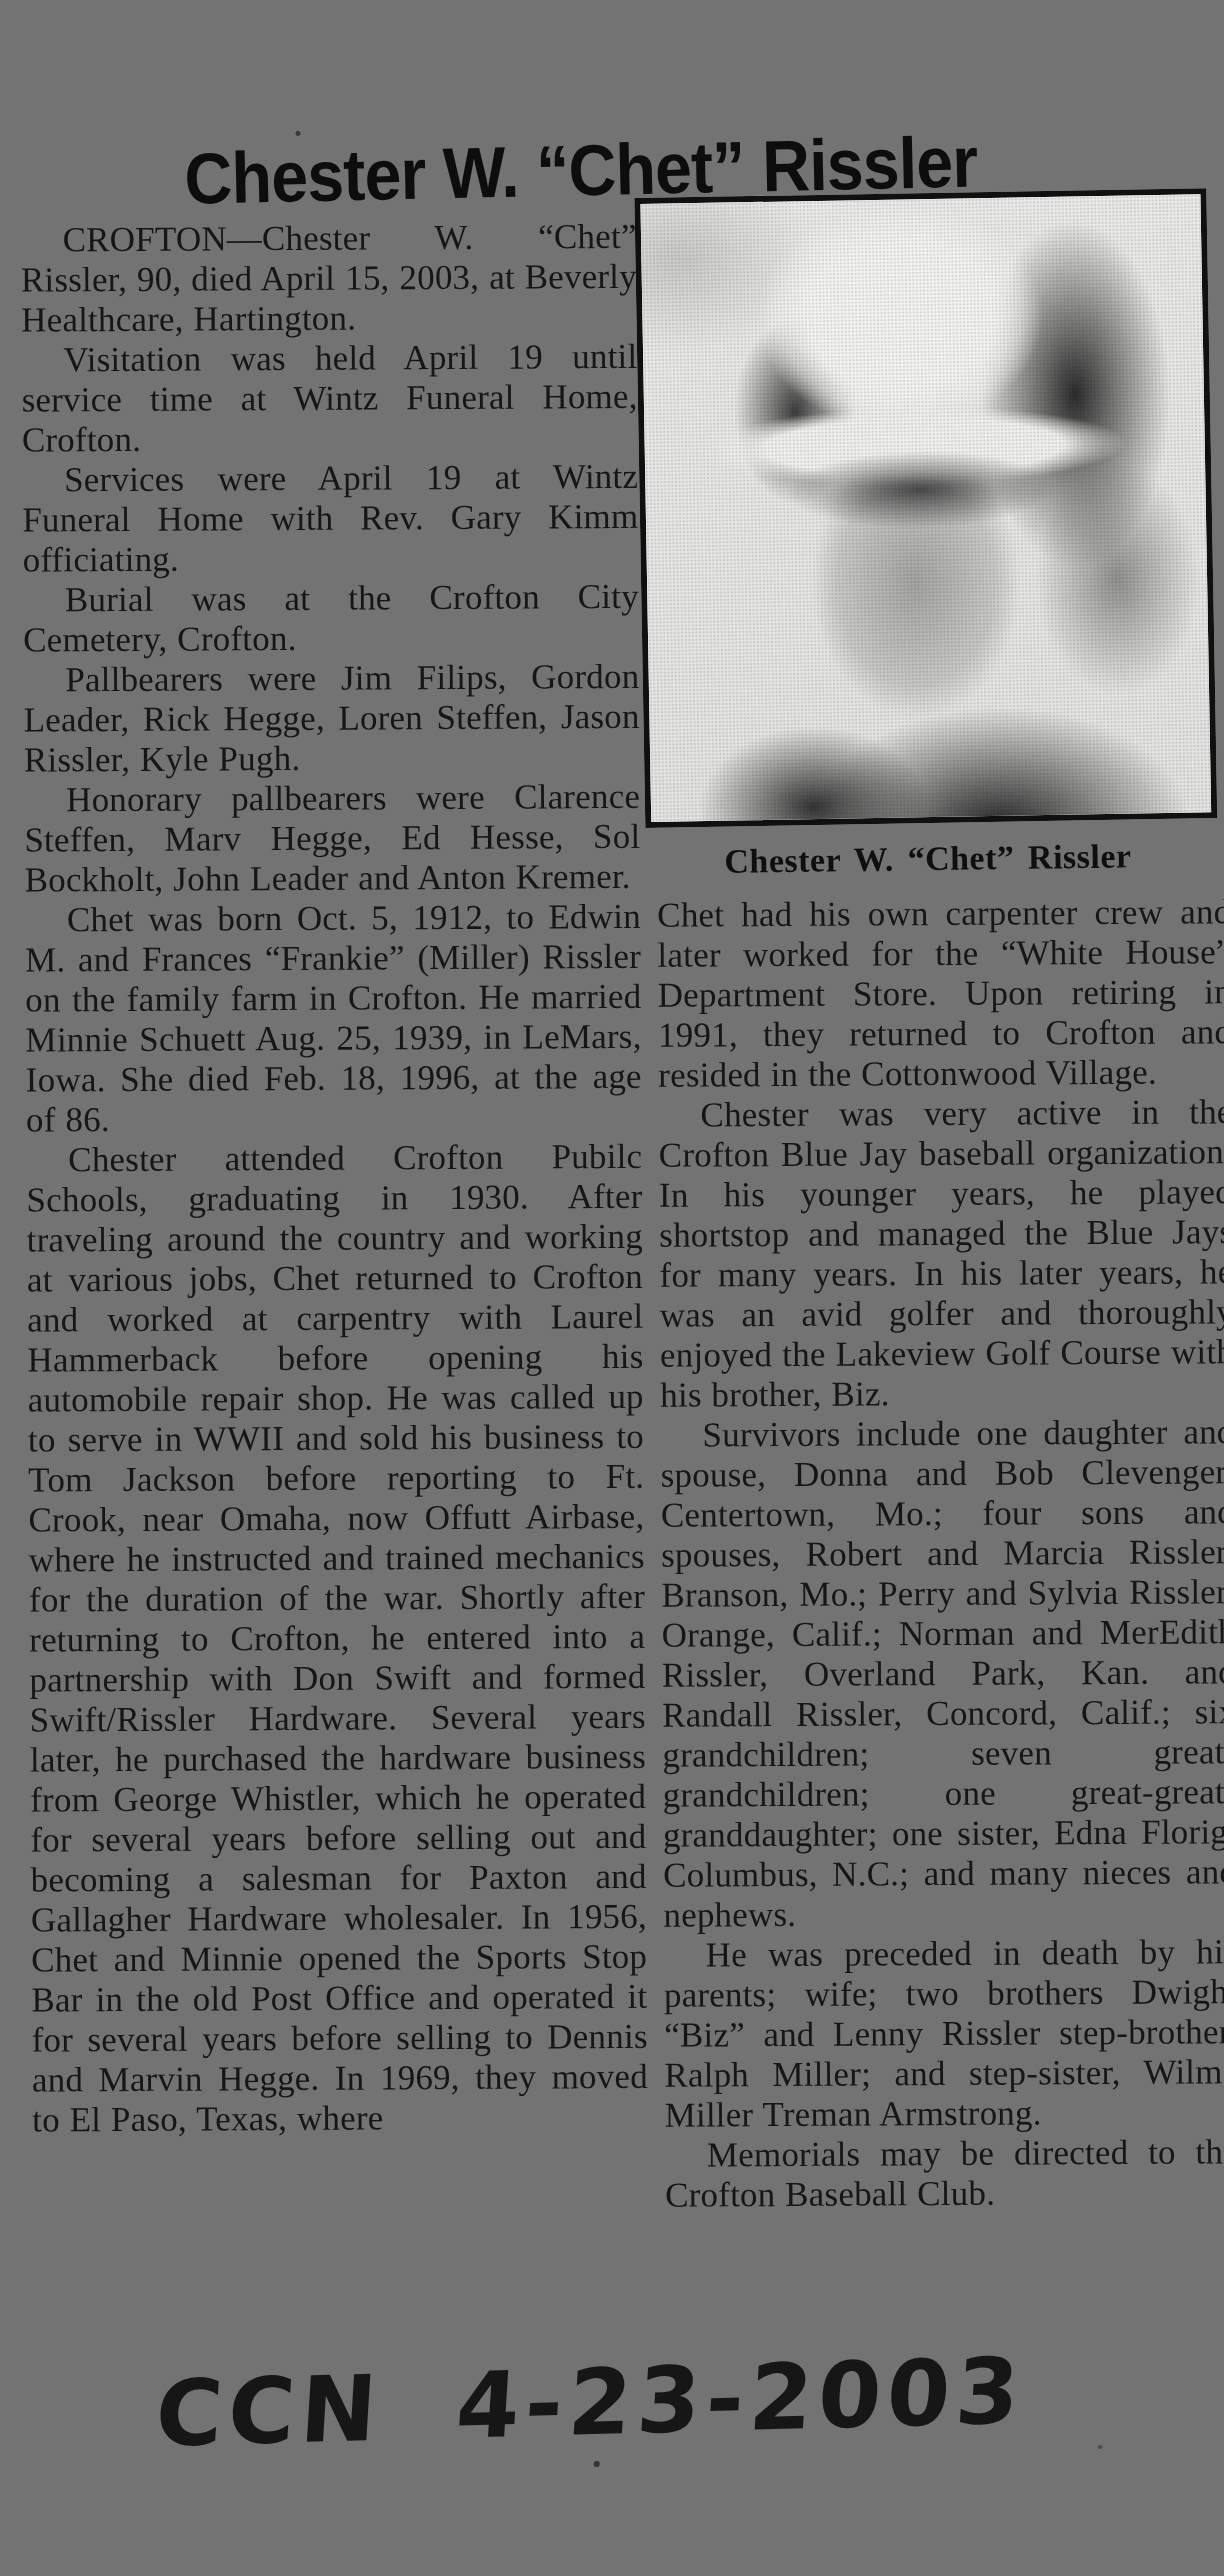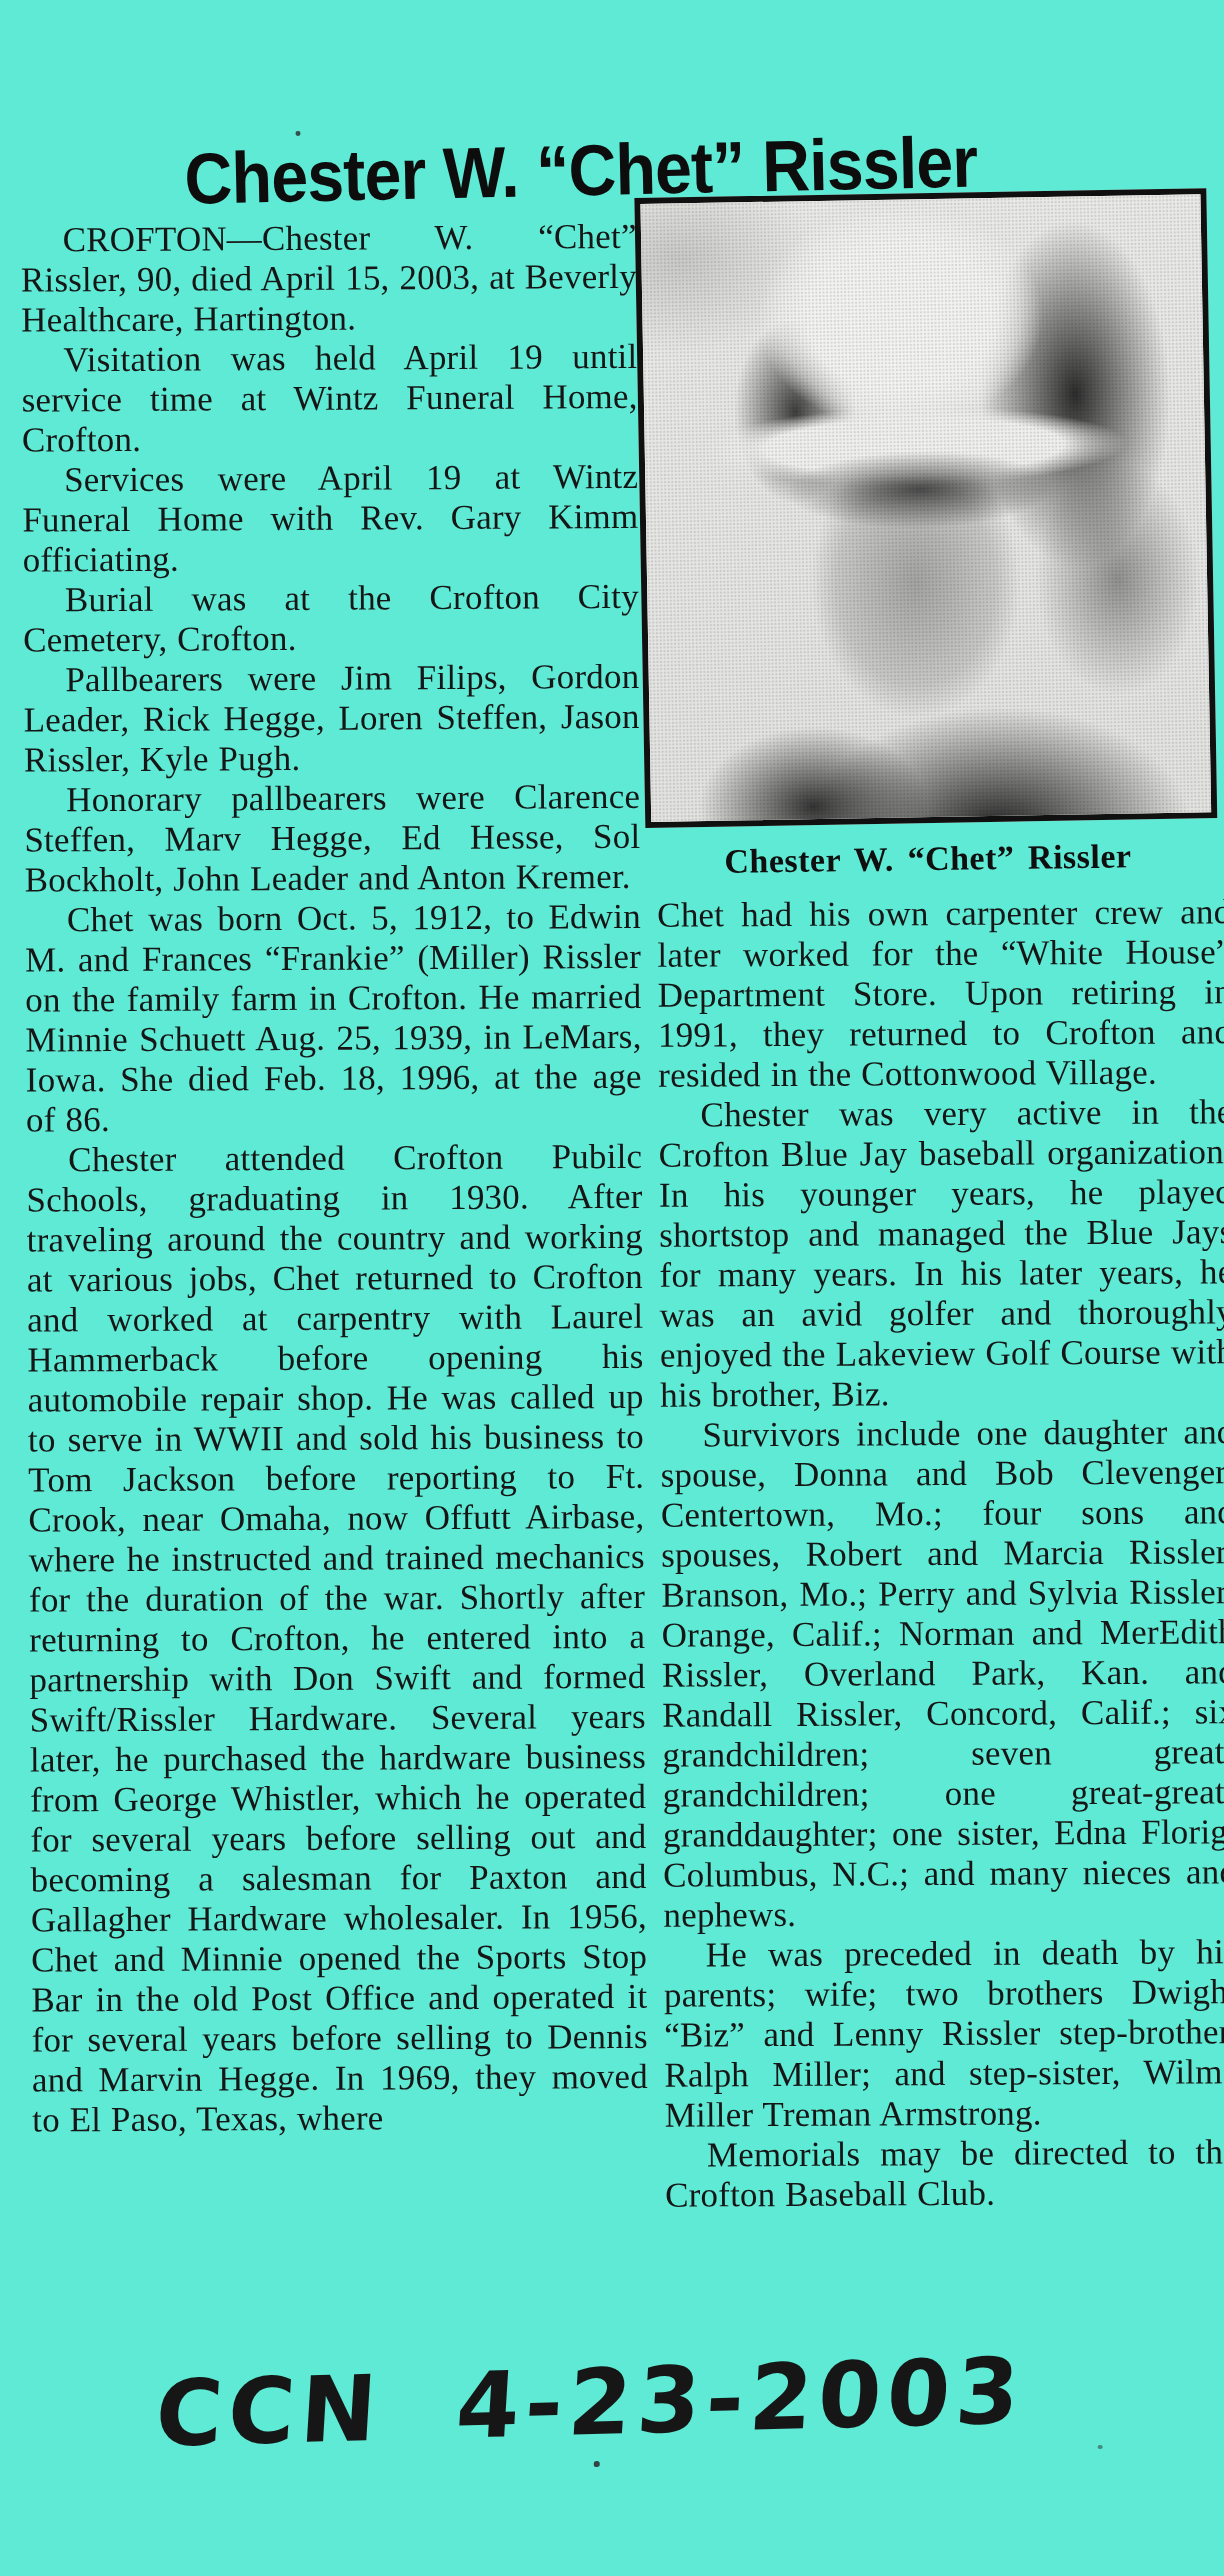--- a/index.html
+++ b/index.html
@@ -1,17 +1,17 @@
 <!DOCTYPE html>
 <html style="font-size:14.6px"><head>
 <meta charset="utf-8">
 <style>
   html,body{margin:0;padding:0;background:#ffffff;}
   .page{
-    position:relative;width:1224px;height:2576px;background:#5eead4;
+    position:relative;width:1224px;height:2576px;background:#737373;
     overflow:hidden;font-family:"Liberation Serif",serif;color:#141414;
   }
   .scan{position:absolute;inset:0;transform:rotate(-0.35deg);transform-origin:50% 40%;}
 
   
   .headline{
     position:absolute;top:129px;left:50%;white-space:nowrap;
     transform:translateX(-53%) rotate(-0.9deg) scaleX(0.92);transform-origin:center;
     font-family:"Liberation Sans",sans-serif;font-weight:800;font-size:72px;
     letter-spacing:-0.9px;color:#0d0d0d;

